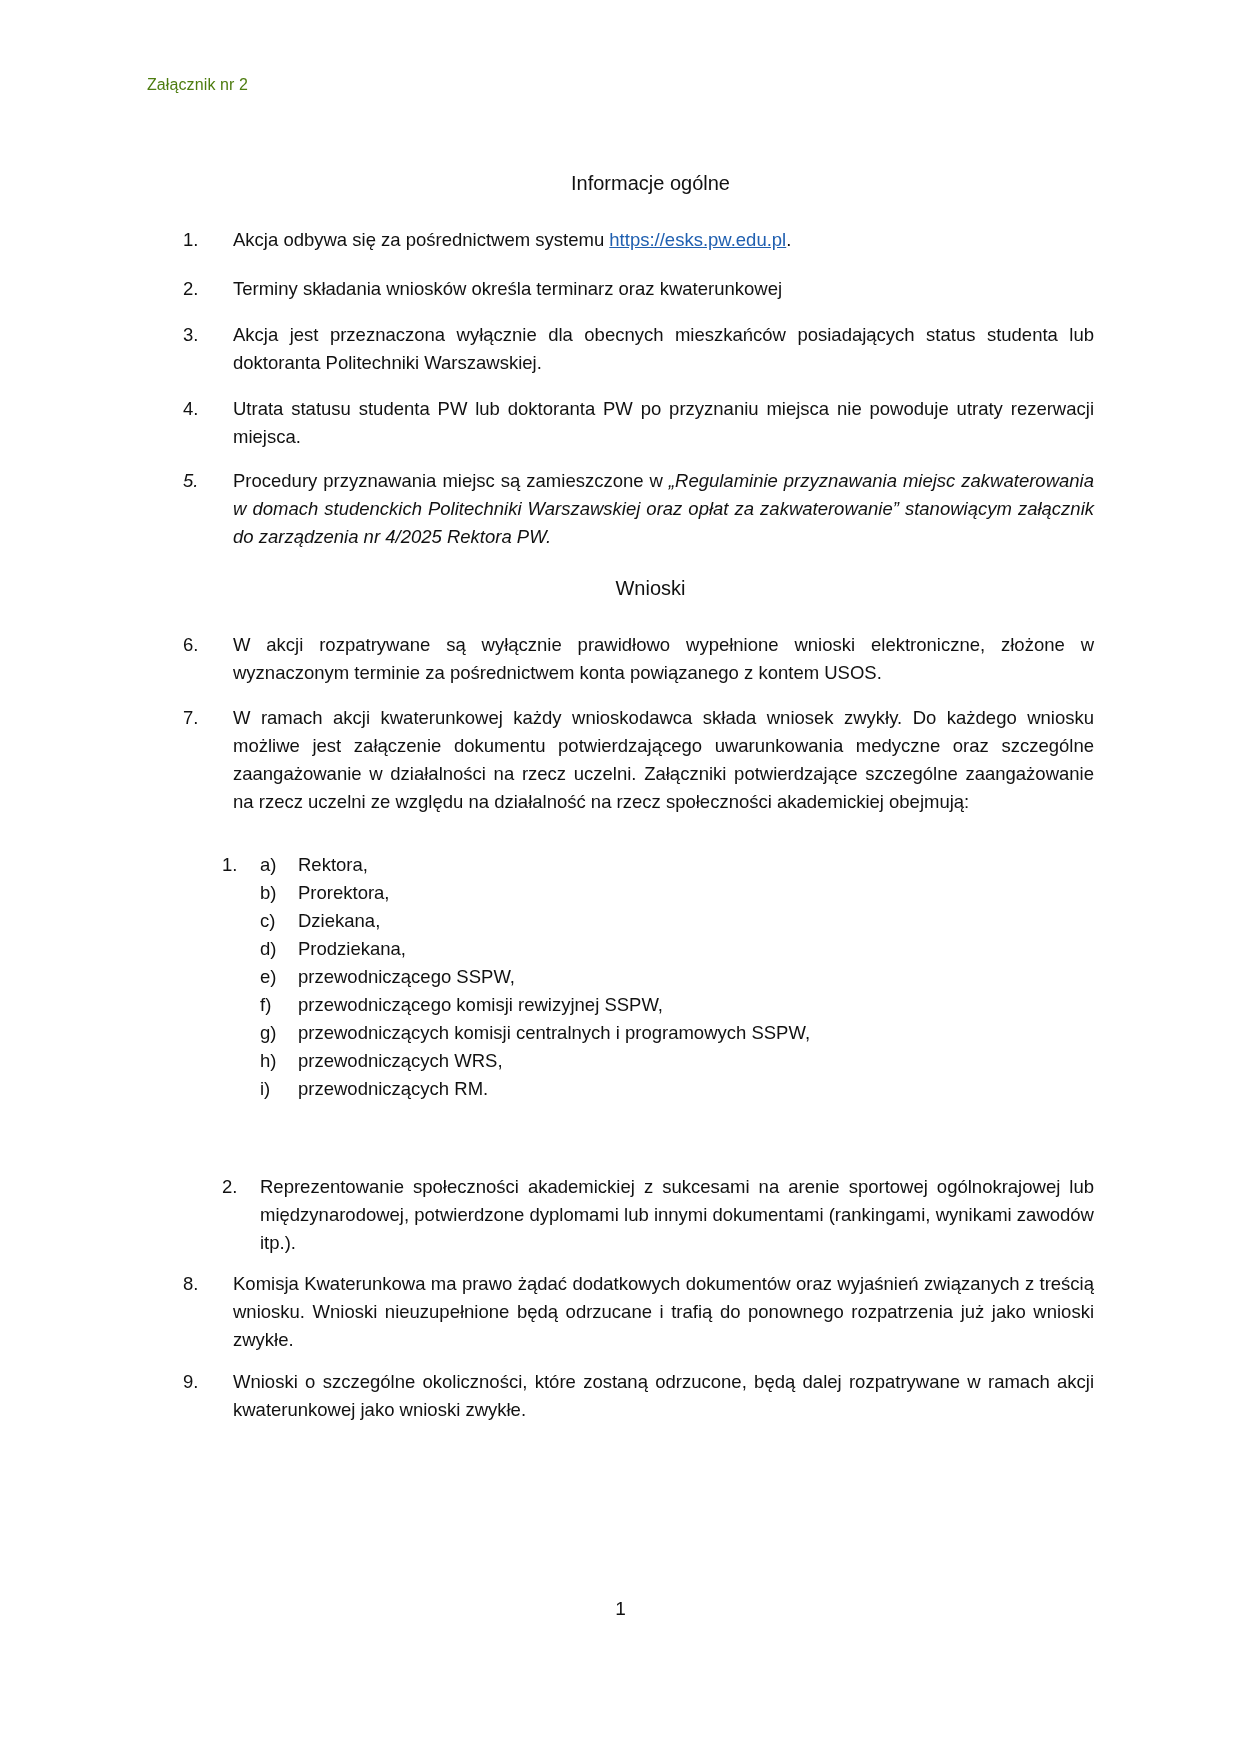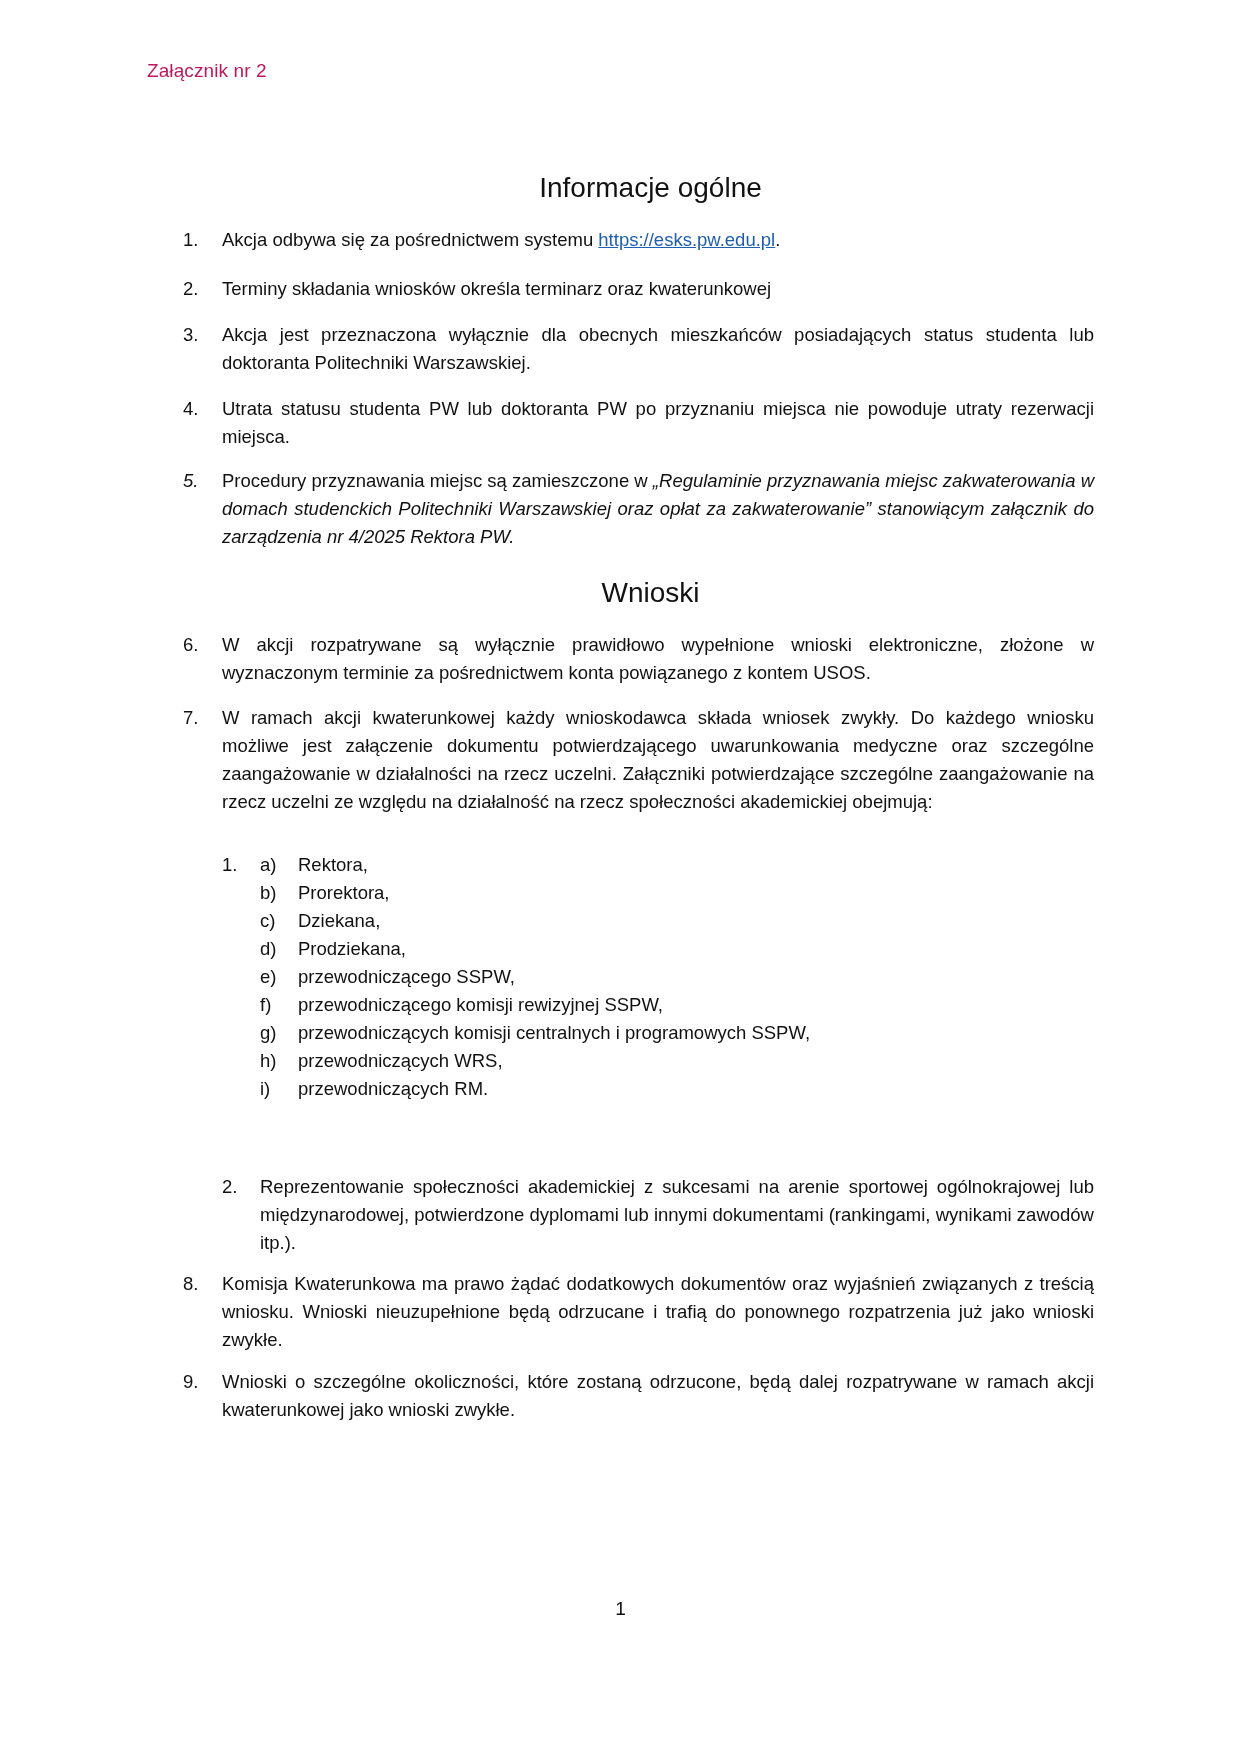--- a/index.html
+++ b/index.html
@@ -3,38 +3,38 @@
 <meta charset="utf-8">
 <style>
   html, body { margin: 0; padding: 0; background: #ffffff; }
   body {
     width: 1241px; height: 1755px; position: relative; overflow: hidden;
     font-family: "Liberation Sans", "DejaVu Sans", sans-serif;
     color: #111111;
   }
   .page { position: absolute; left: 0; top: 0; width: 1241px; height: 1755px; }
   .attachment {
-    position: absolute; left: 147px; top: 60px;
-    font-size: 19px; color: #be185d; letter-spacing: 0.1px;
+    position: absolute; left: 147px; top: 76px;
+    font-size: 16px; color: #4d7c0f; letter-spacing: 0.1px;
   }
   .doc-title {
     position: absolute; left: 0; right: 0; top: 118px; padding-left: 60px;
     text-align: center; font-size: 23px; font-weight: bold; color: #000;
     letter-spacing: -0.2px;
   }
   .section-title {
     position: absolute; left: 0; right: 0; padding-left: 60px;
-    text-align: center; font-size: 28px; color: #111;
+    text-align: center; font-size: 20px; color: #111;
   }
   .item {
     position: absolute; left: 183px; width: 911px;
     font-size: 18.5px; line-height: 28px; color: #111;
   }
   .item .num { position: absolute; left: 0; top: 0; width: 38px; }
-  .item .txt { margin-left: 39px; text-align: justify; text-align-last: left; }
+  .item .txt { margin-left: 50px; text-align: justify; text-align-last: left; }
   .item .txt.nojust { text-align: left; }
   .italic { font-style: italic; }
   .link { color: #1f5fb0; text-decoration: underline; }
   .sub {
     position: absolute; left: 222px; width: 872px;
     font-size: 18.5px; line-height: 28px;
   }
   .sub .num { position: absolute; left: 0; top: 0; width: 38px; }
   .sub .txt { margin-left: 38px; text-align: justify; text-align-last: left; }
   .letters { margin: 0 0 0 38px; padding: 0; list-style: none; }

